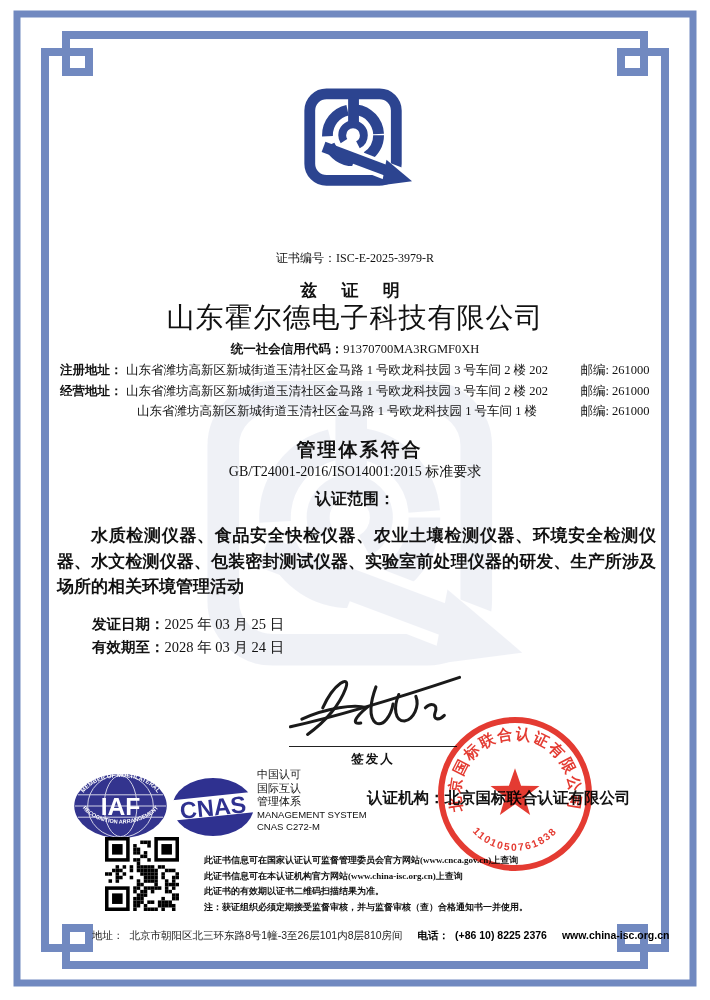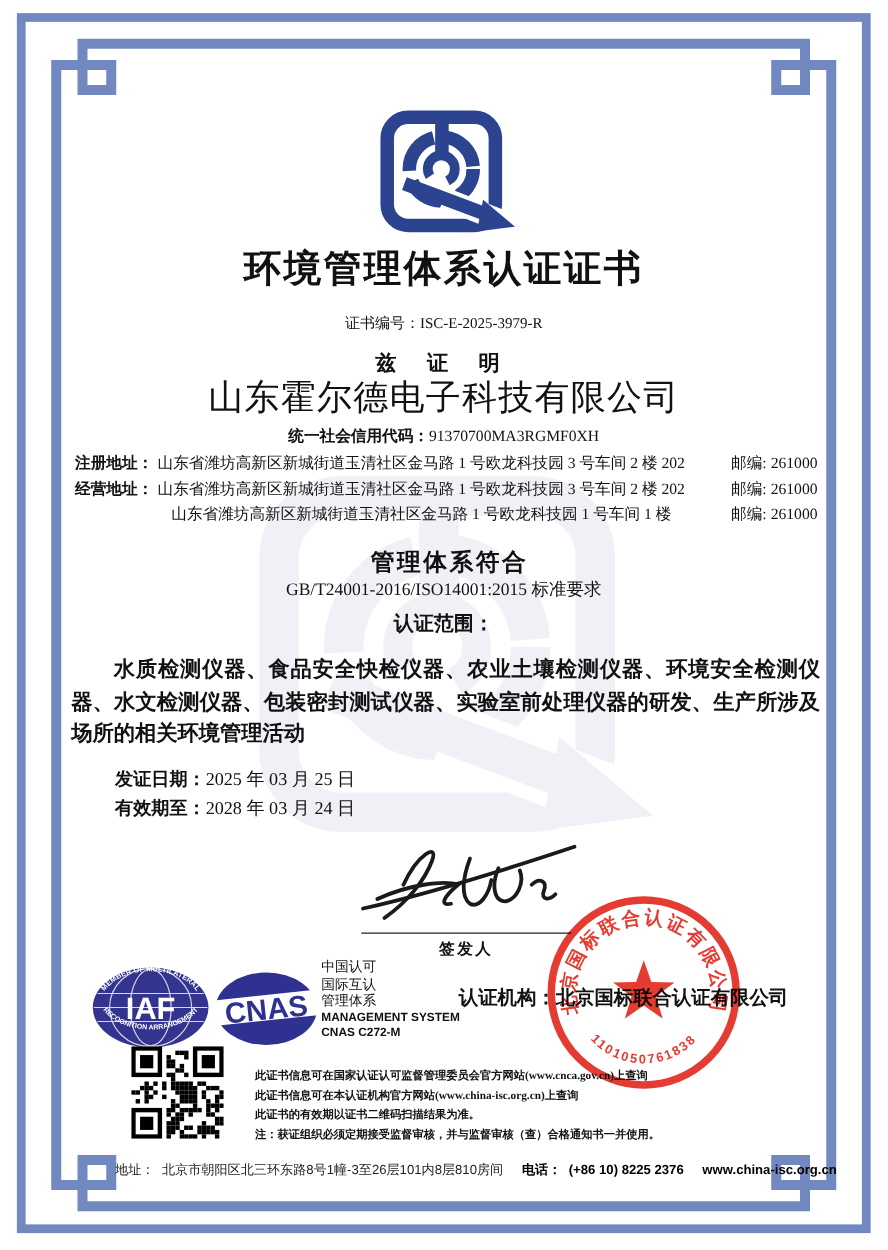--- a/index.html
+++ b/index.html
@@ -22,42 +22,42 @@
   .company{top:299px;font-size:28px;font-weight:normal;letter-spacing:1px;z-index:2;}
   .credit{top:341px;font-size:12.5px;z-index:2;}
   .credit b{font-weight:bold;}
 
   
   .addr-block{left:60px;right:56px;top:360px;z-index:2;font-size:12.5px;}
   .addr-row{display:flex;align-items:baseline;line-height:20.5px;}
   .addr-row .lbl{font-weight:bold;white-space:nowrap;min-width:66px;}
   .addr-row .txt{flex:1;white-space:nowrap;}
   .addr-row.centered .txt{text-align:center;}
-  .addr-row .zip{white-space:nowrap;width:78px;text-align:right;padding-left:28px;}
+  .addr-row .zip{white-space:nowrap;width:78px;text-align:center;padding-left:28px;}
 
   
   .conform{top:437px;font-size:19px;font-weight:bold;letter-spacing:2px;z-index:2;padding-left:9px;}
   .standard{top:463px;font-size:14px;z-index:2;}
   .scope-label{top:489px;font-size:16px;font-weight:bold;z-index:2;}
   .scope{left:57px;right:54px;top:523px;font-size:17px;font-weight:bold;line-height:25.5px;
          text-indent:2em;text-align:justify;z-index:2;}
   .dates{left:92px;top:613px;font-size:14.5px;line-height:23px;z-index:2;}
   .dates .lbl{font-weight:bold;}
 
   
   .sig-svg{left:284px;top:666px;width:182px;height:76px;z-index:2;}
   .sig-rule{left:289px;top:746px;width:168px;border-top:1.5px solid #222;z-index:2;}
   .signer{left:289px;width:168px;top:751px;font-size:12.5px;font-weight:bold;text-align:center;z-index:2;letter-spacing:2px;}
 
   
   .iaf-svg{left:72px;top:771px;width:97px;height:70px;z-index:2;}
   .cnas-svg{left:170px;top:774px;width:86px;height:66px;z-index:2;}
   .accred-text{left:257px;top:768px;z-index:2;font-family:"Liberation Sans","DejaVu Sans",sans-serif;}
   .accred-text .cn{font-size:11px;line-height:13.5px;}
-  .accred-text .en{font-size:9.5px;font-weight:bold;line-height:12px;}
+  .accred-text .en{font-size:9.5px;font-weight:normal;line-height:12px;}
 
   .certifier{left:367px;top:788px;font-size:15.5px;font-weight:bold;z-index:2;white-space:nowrap;
              font-family:"Liberation Sans","DejaVu Sans",sans-serif;}
   .stamp-svg{left:429px;top:708px;width:172px;height:172px;z-index:3;opacity:.9;mix-blend-mode:multiply;}
 
   
   .qr-svg{left:105px;top:837px;width:74px;height:74px;z-index:2;}
   .notes{left:204px;top:853px;width:335px;font-size:9px;font-weight:600;line-height:15.5px;z-index:2;}
   .footer{left:92px;top:929px;font-size:10.5px;z-index:2;white-space:nowrap;
           font-family:"Liberation Sans","DejaVu Sans",sans-serif;color:#222;}
@@ -92,21 +92,20 @@
         <polygon points="92,77 118,99 87,103" stroke="none"></polygon>
       </g>
     </symbol>
     <use href="#holdLogo" width="120" height="120"></use>
   </svg>
 
   <svg class="watermark" viewBox="0 0 120 120">
     <use href="#holdLogo" width="120" height="120"></use>
   </svg>
 
-  <div class="abs ctr title">环境管理体系认证证书</div>
 
   <div class="abs ctr certno">
     <span>证书编号：</span><span>ISC-E-2025-3979-R</span>
   </div>
 
   <div class="abs ctr declare">兹 证 明</div>
   <div class="abs ctr company">山东霍尔德电子科技有限公司</div>
 
   <div class="abs ctr credit">
     <b>统一社会信用代码：</b><span>91370700MA3RGMF0XH</span>

